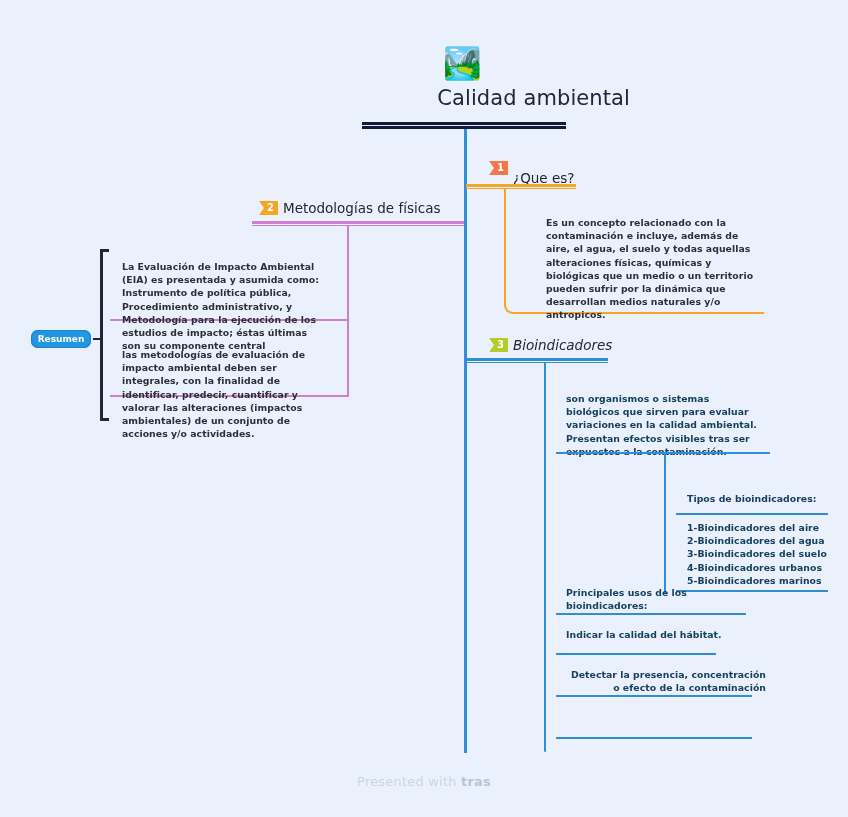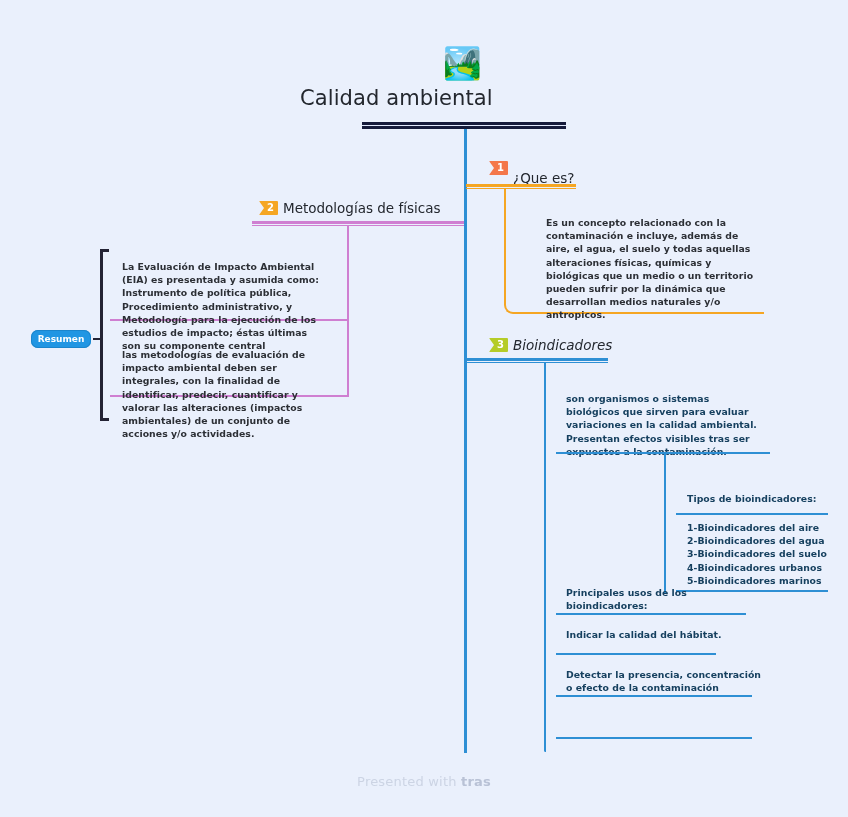--- a/index.html
+++ b/index.html
@@ -25,21 +25,21 @@
   }
 
   
   #root-emoji {
     left: 441px; top: 42px; width: 44px; height: 42px;
     font-size: 31px; line-height: 42px; text-align: center;
     user-select: none;
   }
   #root-title {
     left: 300px; top: 86px; width: 330px;
-    text-align: left;
+    text-align: right;
     font-size: 21px; color: #23272e; font-weight: 400;
     letter-spacing: .1px;
   }
   #root-underline-top { left: 362px; top: 122px; width: 204px; height: 3px; background: #151a3a; }
   #root-underline-gap  { left: 362px; top: 125px; width: 204px; height: 1px; background: #dfe7fa; }
   #root-underline-bot { left: 362px; top: 126px; width: 204px; height: 3px; background: #151a3a; }
 
   
   #trunk { left: 464px; top: 129px; width: 3px; height: 624px; background: #2e8fd4; }
 
@@ -172,21 +172,21 @@
     <div class="leaf bluetxt" style="position:static;">5-Bioindicadores marinos</div>
   </div>
   <div class="leaf-rule" style="left:676px; top:590px; width:152px; background:#2e8fd4;"></div>
 
   <div class="leaf bluetxt" style="left:566px; top:586px; width:200px;">Principales usos de los bioindicadores:</div>
   <div class="leaf-rule" style="left:556px; top:613px; width:190px; background:#2e8fd4;"></div>
 
   <div class="leaf bluetxt" style="left:566px; top:628px; width:200px;">Indicar la calidad del hábitat.</div>
   <div class="leaf-rule" style="left:556px; top:653px; width:160px; background:#2e8fd4;"></div>
 
-  <div class="leaf bluetxt" style="left:566px; top:668px; width:200px;">Detectar la presencia, concentración o efecto de la contaminación</div>
+  <div class="leaf bluetxt" style="left:566px; top:668px; width:200px;text-align:right;">Detectar la presencia, concentración o efecto de la contaminación</div>
   <div class="leaf-rule" style="left:556px; top:695px; width:196px; background:#2e8fd4;"></div>
 
   <div class="leaf-rule" style="left:556px; top:737px; width:196px; background:#2e8fd4;"></div>
 
   <div id="footer" class="abs">
     <span>Presented with </span><b>tras</b>
   </div>
 
 </div>
 

